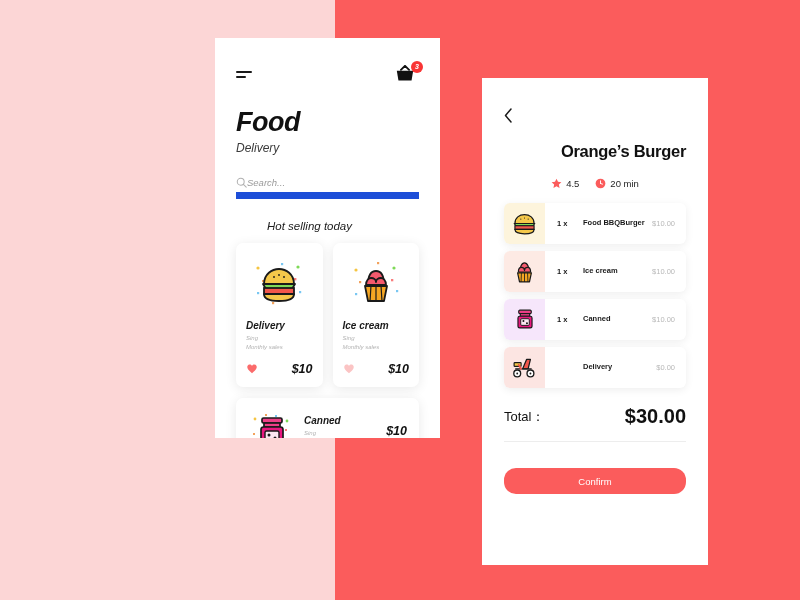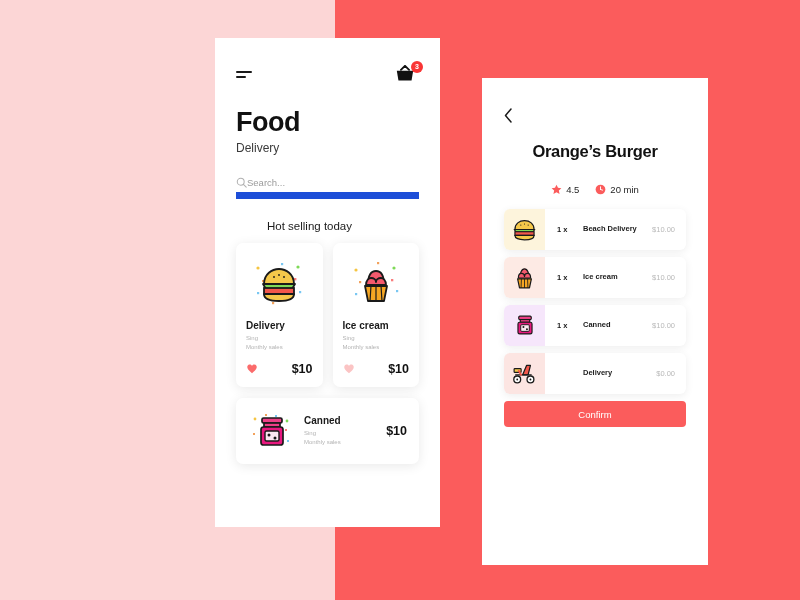--- a/index.html
+++ b/index.html
@@ -19,21 +19,21 @@
     position:absolute; left:335px; top:0; width:465px; height:600px;
     background:#fb5c5c;
   }
 
   
   .phone {
     position:absolute;
     background:#ffffff;
     overflow:hidden;
   }
-  .phone-left  { left:215px; top:38px;  width:225px; height:489px; }
+  .phone-left  { left:215px; top:38px;  width:225px; height:400px;font-style:italic; }
   .phone-right { left:482px; top:78px;  width:226px; height:487px; }
 
   
   .lp-pad { padding:0 21px; }
 
   .topbar {
     display:flex; align-items:center; justify-content:space-between;
     height:46px; padding-top:30px;
   }
   .menu-icon { width:16px; }
@@ -97,25 +97,25 @@
   .rec-price{ font-size:12.5px; font-weight:700; color:#111; }
 
   
   .rp-pad { padding:0 22px; }
   .back-btn {
     margin-top:28px; width:16px; height:18px;
     display:flex; align-items:center;
   }
   .shop-title {
     font-size:16.5px; font-weight:700; color:#111; letter-spacing:-0.3px;
-    margin-top:18px; text-align:center;
+    margin-top:18px; text-align:right;
   }
   .meta-row {
     display:flex; align-items:center; justify-content:center; gap:16px;
-    margin-top:23px;
+    margin-top:17px;
   }
   .meta-item { display:flex; align-items:center; gap:4px; }
   .meta-text { font-size:9.5px; color:#1f1f1f; }
 
   .order-list { margin-top:14px; }
   .order-row {
     display:flex; align-items:center;
     background:#fff; border-radius:6px;
     box-shadow:0 2px 9px rgba(0,0,0,0.07);
     margin-bottom:7px;
@@ -138,22 +138,22 @@
 
   .total-row {
     display:flex; align-items:center; justify-content:space-between;
     margin-top:17px; padding-bottom:13px;
     border-bottom:1px solid #ededed;
   }
   .total-label { font-size:13px; color:#111; font-weight:400; }
   .total-value { font-size:20px; color:#111; font-weight:700; }
 
   .confirm-btn {
-    height:26px; width:100%;
-    background:#fb5c5c; border:none; border-radius:4px;
+    margin-top:26px; height:26px; width:100%;
+    background:#fb5c5c; border:none; border-radius:12px;
     color:#fff; font-size:9.5px; font-family:"Liberation Sans", sans-serif;
     cursor:pointer; display:flex; align-items:center; justify-content:center;
   }
 </style>
 </head>
 <body>
 
 <div class="bg-pink"></div>
 <div class="bg-red"></div>
 
@@ -322,21 +322,21 @@
             <path d="M5 17 C5 9 11 5 18 5 C25 5 31 9 31 17 Z" fill="#f5c84a" stroke="#1a1a1a" stroke-width="1.7" stroke-linejoin="round"></path>
             <circle cx="13" cy="11" r="0.8" fill="#1a1a1a"></circle>
             <circle cx="18" cy="9.5" r="0.8" fill="#1a1a1a"></circle>
             <circle cx="23" cy="11" r="0.8" fill="#1a1a1a"></circle>
             <path d="M4 17 H32 L29 21 H7 Z" fill="#7ed957" stroke="#1a1a1a" stroke-width="1.6" stroke-linejoin="round"></path>
             <rect x="5" y="20" width="26" height="5" fill="#f2574b" stroke="#1a1a1a" stroke-width="1.6"></rect>
             <path d="M5 25 H31 C31 29 26 31 18 31 C10 31 5 29 5 25 Z" fill="#f5c84a" stroke="#1a1a1a" stroke-width="1.7" stroke-linejoin="round"></path>
           </svg>
         </div>
         <div class="row-qty">1  x</div>
-        <div class="row-name">Beach Delivery</div>
+        <div class="row-name">Food BBQBurger</div>
         <div class="row-price">$10.00</div>
       </div>
 
       <div class="order-row">
         <div class="row-icon" style="background:#fdeae4">
           <svg width="25" height="26" viewBox="0 0 32 34">
             <path d="M10 17 C10 11 12 5 16 5 C20 5 22 11 22 17 Z" fill="#f4596d" stroke="#1a1a1a" stroke-width="1.6" stroke-linejoin="round"></path>
             <path d="M8 17 C8 13 10 11 12 11 C14.5 11 16 13 16 15 C16 13 17.5 11 20 11 C22 11 24 13 24 17 Z" fill="#f4596d" stroke="#1a1a1a" stroke-width="1.6" stroke-linejoin="round"></path>
             <path d="M7 18 H25 L22.5 30 H9.5 Z" fill="#f5a623" stroke="#1a1a1a" stroke-width="1.6" stroke-linejoin="round"></path>
             <line x1="12" y1="18" x2="11.5" y2="30" stroke="#1a1a1a" stroke-width="1.1"></line>
@@ -378,17 +378,21 @@
             <circle cx="25" cy="22" r="1.2" fill="#1a1a1a"></circle>
           </svg>
         </div>
         <div class="row-qty"></div>
         <div class="row-name">Delivery</div>
         <div class="row-price">$0.00</div>
       </div>
 
     </div>
 
+    <div class="total-row">
+      <span class="total-label">Total：</span>
+      <span class="total-value">$30.00</span>
+    </div>
 
     <button class="confirm-btn">Confirm</button>
 
   </div>
 </div>
 
 </body></html>

